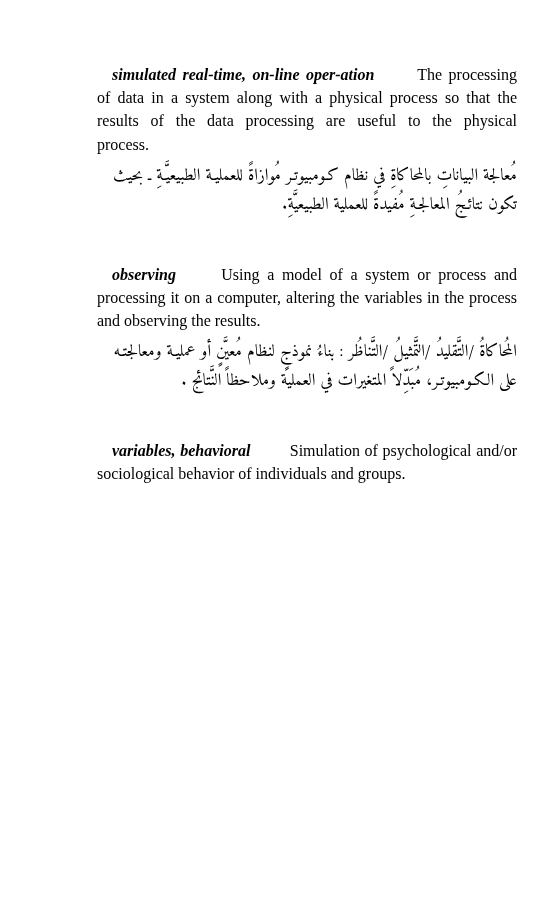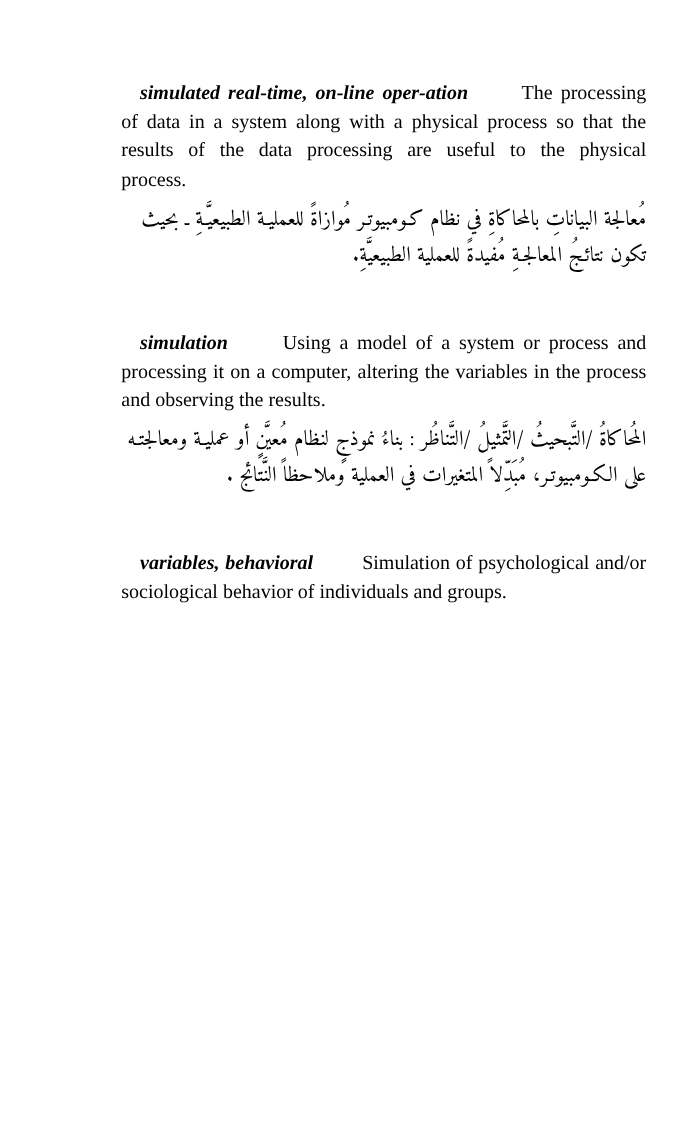--- a/index.html
+++ b/index.html
@@ -58,24 +58,24 @@
       <span class="entry-bold">simulated real-time, on-line oper-ation</span>
       &nbsp;<span>The processing of data in a system along with a physical process so that the results of the data processing are useful to the physical process.</span>
     </div>
     <div class="arabic-text">مُعالجة البياناتِ بالمحاكاةِ في نظام كـومبيوتـر مُوازاةً للعمليـة الطبيعيَّـةِ ـ بحيث تكون نتائـجُ المعالجـةِ مُفيدةً للعملية الطبيعيَّةِ.</div>
   </div>
 
   <div class="divider"></div>
 
   <div class="entry">
     <div class="entry-text">
-      <span class="entry-bold">simulation</span>
+      <span class="entry-bold">observing</span>
       &nbsp;<span>Using a model of a system or process and processing it on a computer, altering the variables in the process and observing the results.</span>
     </div>
-    <div class="arabic-text">المُحاكاةُ /التَّبحيثُ /التَّمثيلُ /التَّناظُر : بناءُ نموذجٍ لنظام مُعيَّنٍ أو عمليـة ومعالجتـه على الكـومبيوتـر، مُبَدِّلاً المتغيرات في العملية وملاحظاً النَّتائج .</div>
+    <div class="arabic-text">المُحاكاةُ /التَّقليدُ /التَّمثيلُ /التَّناظُر : بناءُ نموذجٍ لنظام مُعيَّنٍ أو عمليـة ومعالجتـه على الكـومبيوتـر، مُبَدِّلاً المتغيرات في العملية وملاحظاً النَّتائج .</div>
   </div>
 
   <div class="divider"></div>
 
   <div class="entry">
     <div class="entry-text">
       <span class="entry-bold">variables, behavioral</span>
       &nbsp;<span>Simulation of psychological and/or sociological behavior of individuals and groups.</span>
     </div>
   </div>

